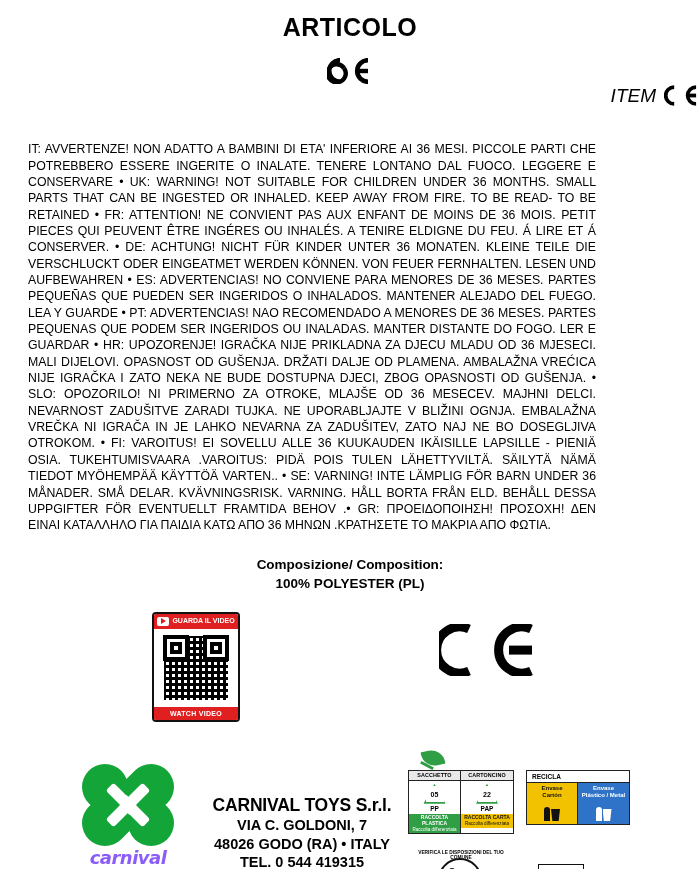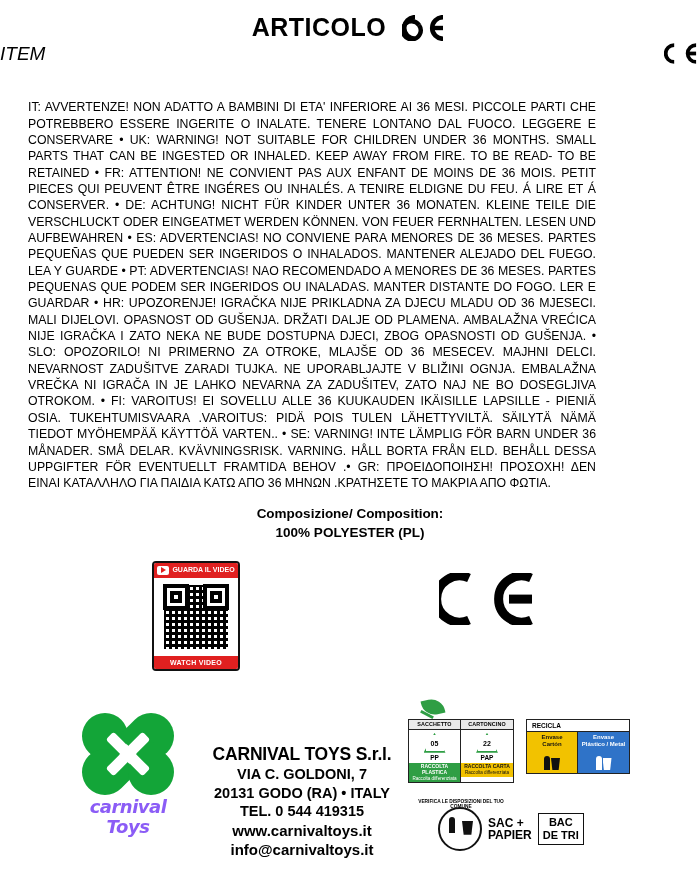--- a/index.html
+++ b/index.html
@@ -23,28 +23,29 @@
   }
   .header .line1 {
     font-size: 25px;
     font-weight: bold;
     letter-spacing: 0.5px;
     line-height: 1.1;
     display: flex;
     align-items: center;
     justify-content: center;
     gap: 16px;
+    flex-direction: column;
   }
   .header .line2 {
     font-size: 19px;
     font-style: italic;
     line-height: 1.2;
     display: flex;
     align-items: center;
-    justify-content: space-between;
+    justify-content: flex-end;
     gap: 8px;
     margin-top: 1px;
   }
 
   
   .ce {
     display: inline-flex;
     align-items: center;
     gap: 2px;
     font-family: "DejaVu Sans", sans-serif;
@@ -58,21 +59,21 @@
     width: 568px;
     font-size: 12.3px;
     line-height: 1.33;
     text-align: justify;
     text-justify: inter-word;
     word-spacing: -0.2px;
   }
 
   
   .composition {
-    margin-top: 12px;
+    margin-top: 21px;
     text-align: center;
     font-size: 13.5px;
     font-weight: bold;
     line-height: 1.45;
   }
 
   
   .middle {
     position: relative;
     height: 160px;
@@ -489,21 +490,21 @@
       <span class="leaf l4"></span>
       <span class="x"></span>
     </div>
     <div class="logo-word">carnival</div>
     <div class="logo-word">Toys</div>
   </div>
 
   <div class="company">
     <div class="name">CARNIVAL TOYS S.r.l.</div>
     <div class="addr">VIA C. GOLDONI, 7</div>
-    <div class="addr">20131 GODO (RA) • ITALY</div>
+    <div class="addr">48026 GODO (RA) • ITALY</div>
     <div class="addr">TEL. 0 544 419315</div>
     <div class="web">www.carnivaltoys.it</div>
     <div class="web">info@carnivaltoys.it</div>
   </div>
 
   <div class="recycle">
 
     <div class="leaf-arrow">
       <span class="lf"></span>
         <span class="stem"></span>

